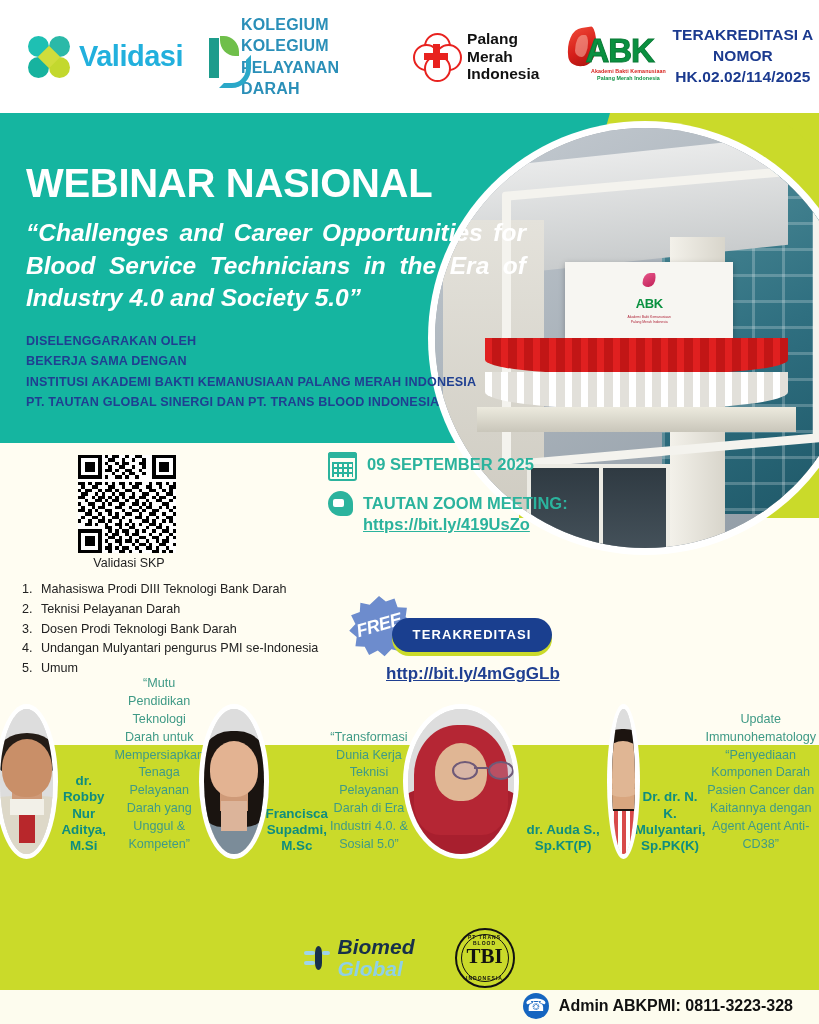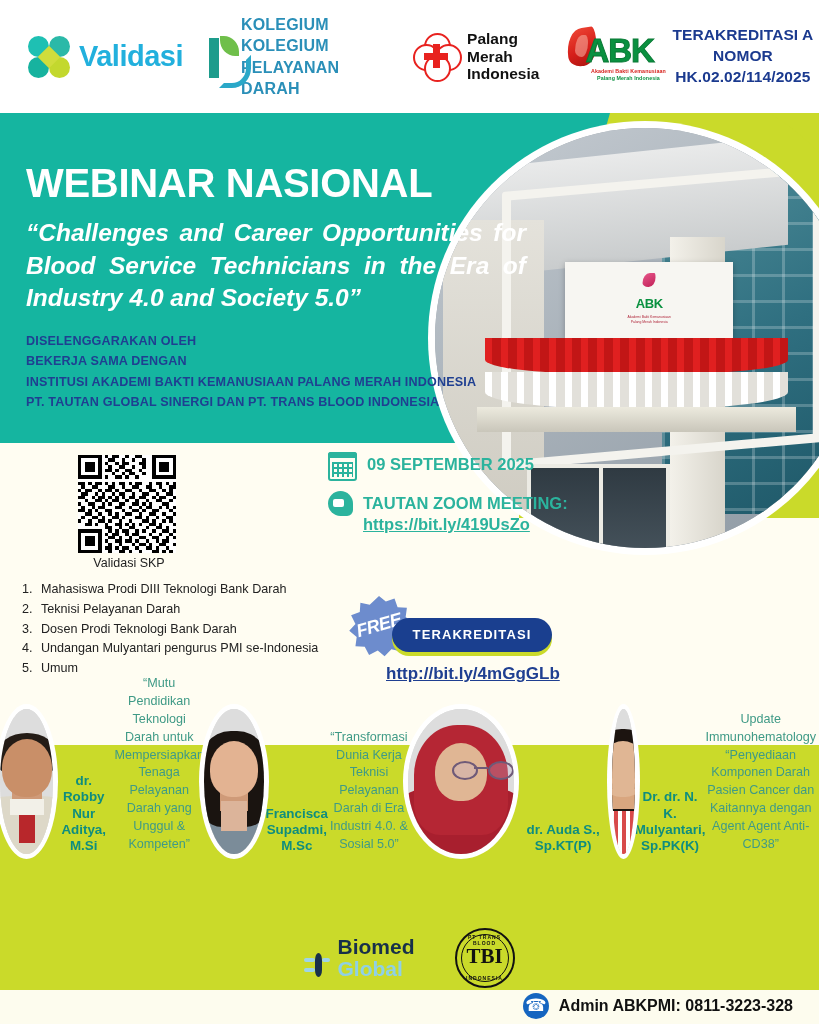--- a/index.html
+++ b/index.html
@@ -181,21 +181,21 @@
   .ph-hair{position:absolute;left:50%;transform:translateX(-50%);}
   .ph-body{position:absolute;left:50%;transform:translateX(-50%);bottom:0;border-radius:42% 42% 0 0;}
   .ph-neck{position:absolute;left:50%;transform:translateX(-50%);background:#cf9a78;}
 
   .spk-name{margin-top:9px;font-size:13.4px;font-weight:bold;color:#0f8d7e;text-align:center;line-height:1.2;}
   .spk-topic{margin-top:3px;font-size:12.6px;color:#3f9a86;text-align:center;line-height:1.42;width:190px;}
 
   
   .bot-logos{position:absolute;left:0;top:928px;width:819px;z-index:7;
     display:flex;justify-content:center;align-items:center;gap:40px;}
-  .biomed{display:flex;align-items:flex-end;gap:7px;}
+  .biomed{display:flex;align-items:center;gap:7px;font-style:italic;}
   .bm-mark{position:relative;width:26px;height:30px;}
   .bm-mark i{position:absolute;background:#18304a;}
   .bm-mark .v{left:11px;top:3px;width:7px;height:24px;border-radius:50%/30%;}
   .bm-mark .l1{left:0;top:8px;width:11px;height:4px;background:#9fd4e8;border-radius:2px;}
   .bm-mark .l2{left:0;top:18px;width:11px;height:4px;background:#9fd4e8;border-radius:2px;}
   .bm-mark .l3{left:18px;top:8px;width:8px;height:4px;background:#9fd4e8;border-radius:2px;}
   .bm-txt{line-height:1.05;}
   .bm-txt .a{font-size:21px;font-weight:bold;color:#17304a;}
   .bm-txt .b{font-size:21px;font-weight:bold;color:#8fd0e6;}
   .tbi{width:56px;height:56px;border:2.5px solid #111;border-radius:50%;position:relative;background:#cada2a;}

